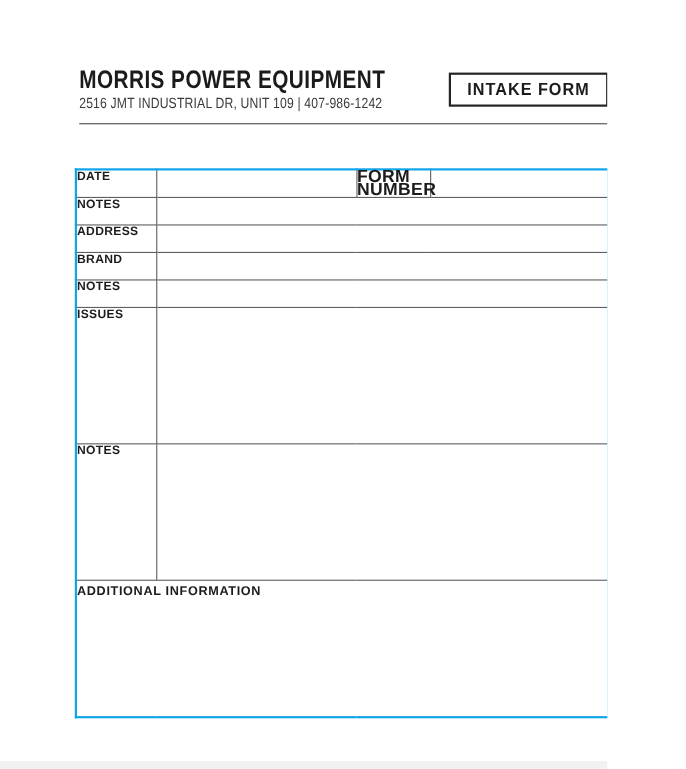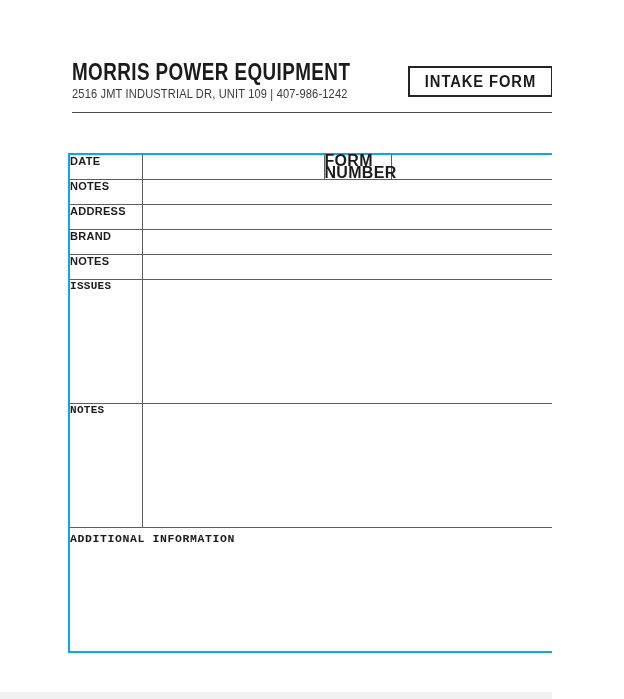--- a/index.html
+++ b/index.html
@@ -91,21 +91,21 @@
     letter-spacing: 0.3px;
     padding: 4px 3px 0 6px;
     color: #1c1c1c;
   }
   td.lbl-sm {
     font-size: 16px;
     line-height: 12px;
     padding-top: 3px;
   }
   tr.r-sm td { height: 25px; }
-  tr.r-lg td { height: 124px; font-family: Liberation Mono, monospace; }
+  tr.r-lg td { height: 124px; }
   td.section-cell { text-align: left; }
   .section-title {
     display: inline-block;
     font-size: 11.5px;
     font-weight: bold;
     letter-spacing: 0.6px;
     padding-top: 4px;
     color: #1c1c1c;
   }
 

